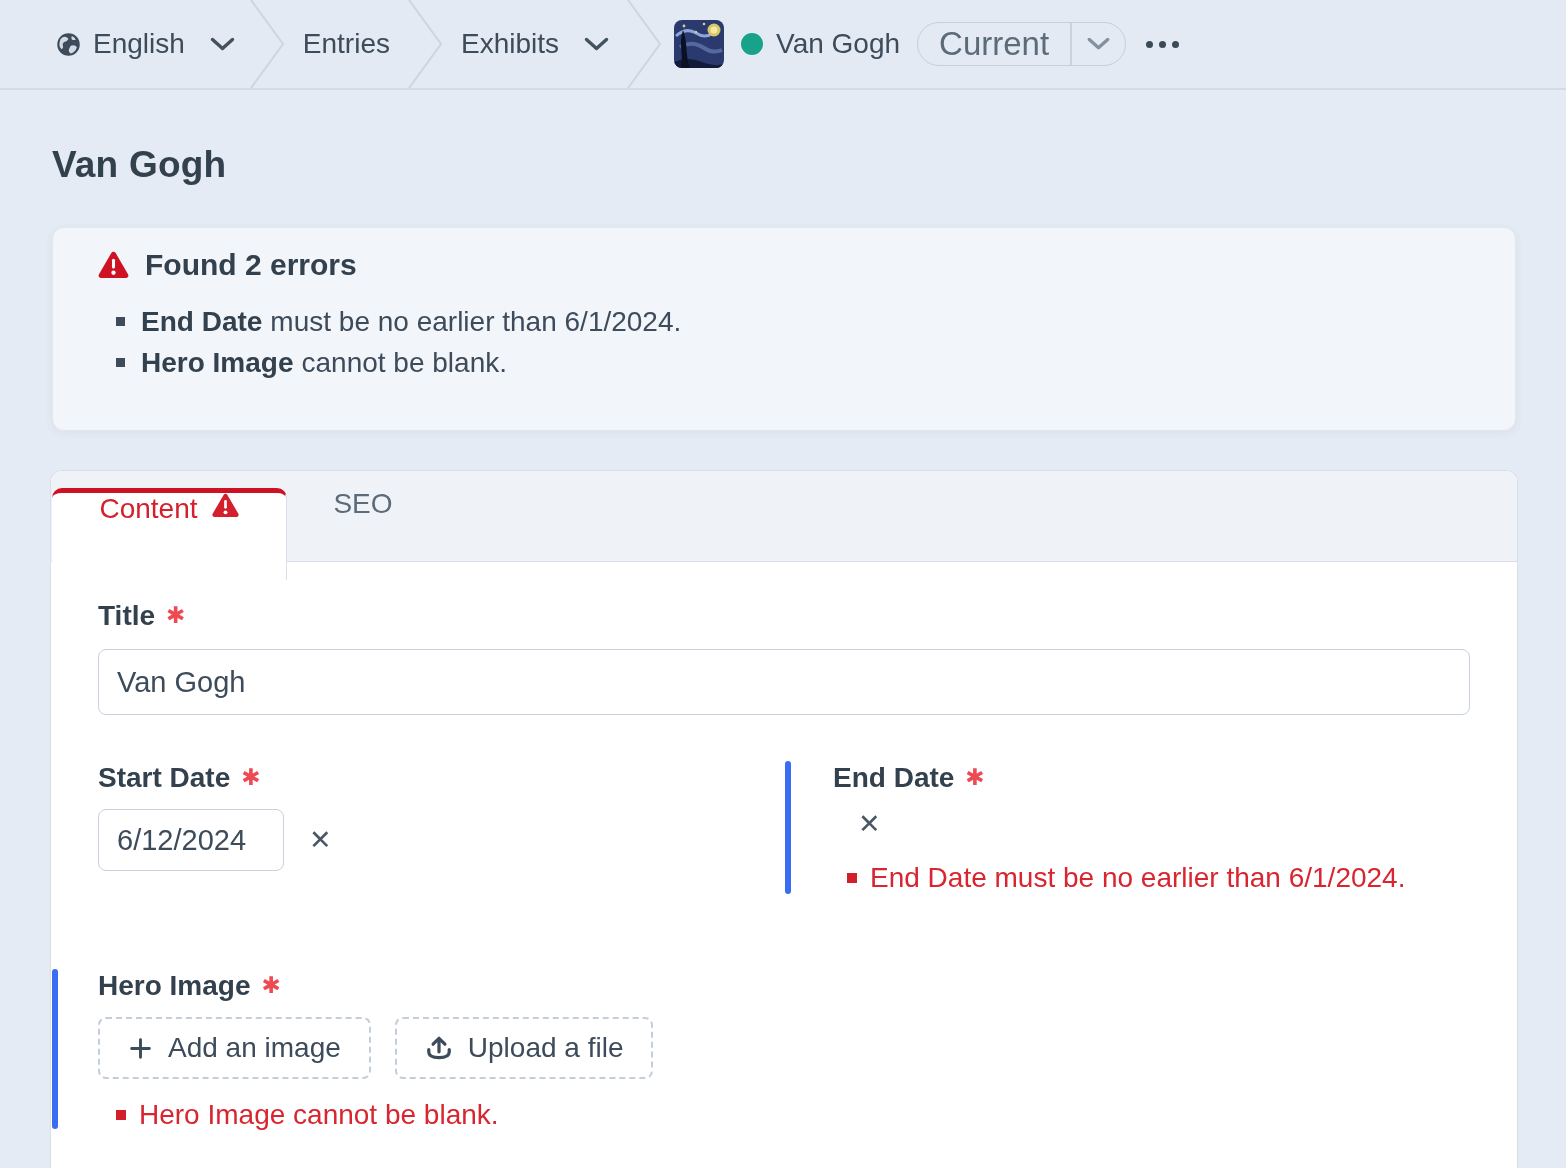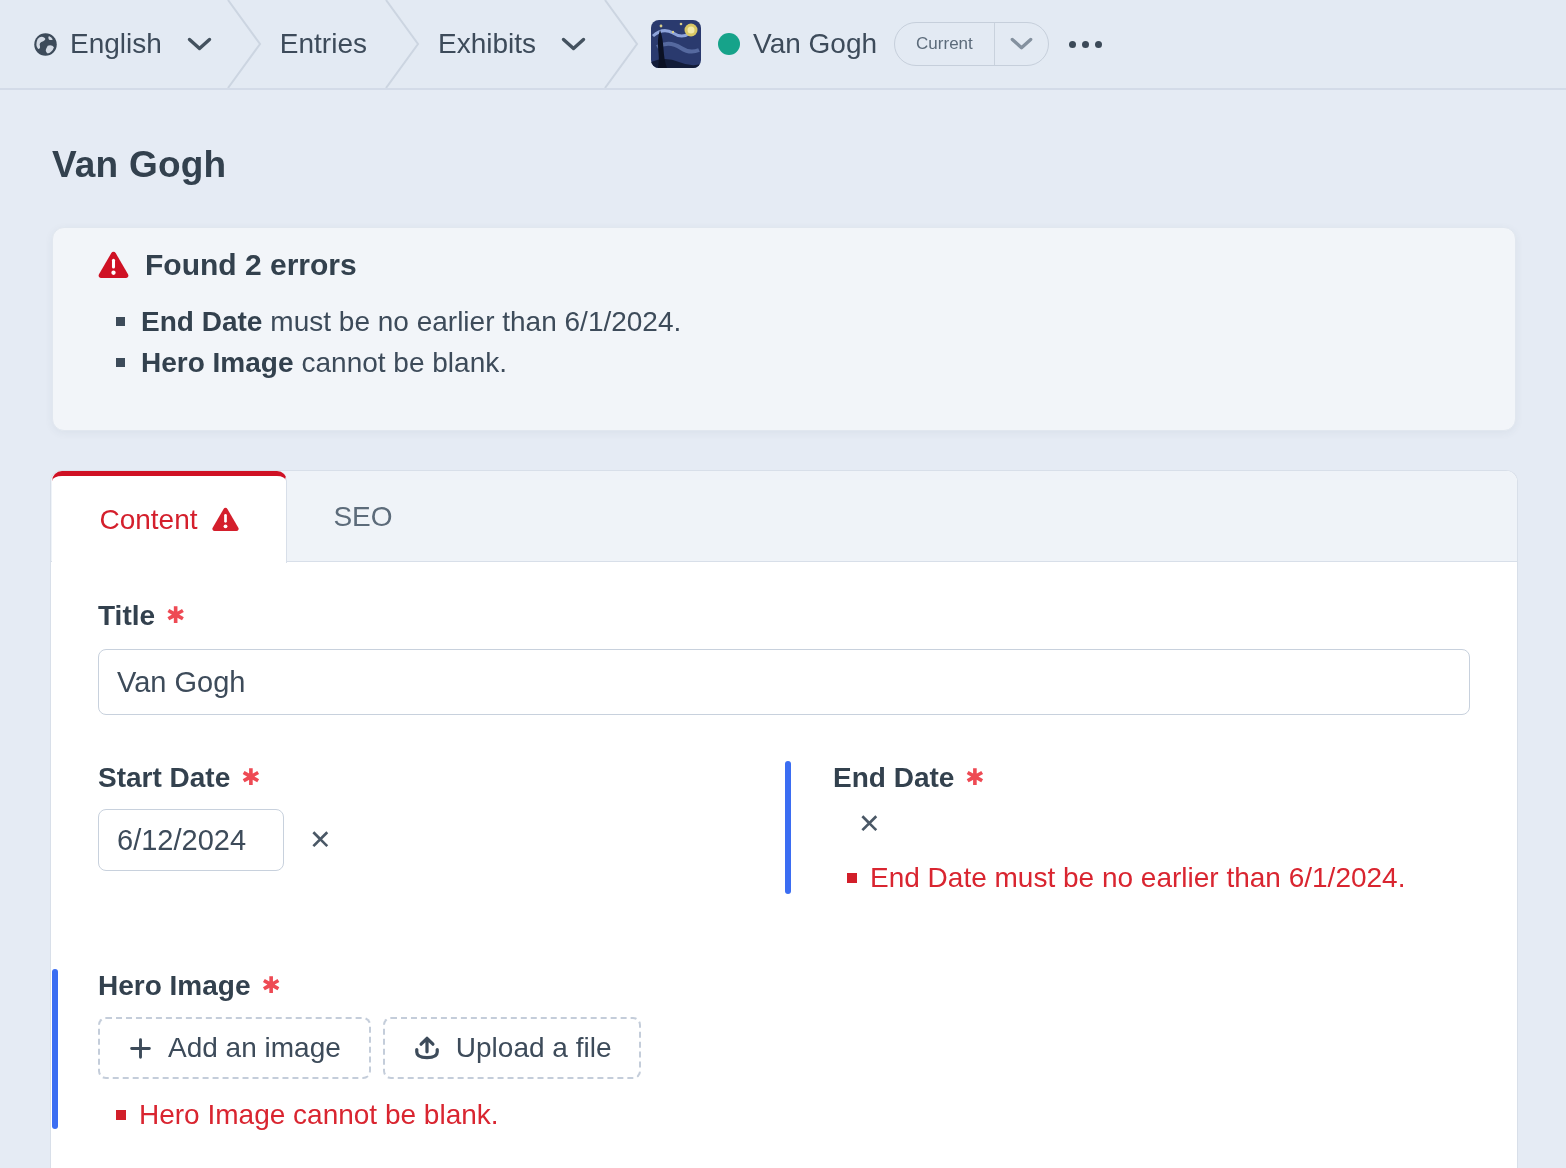--- a/index.html
+++ b/index.html
@@ -29,42 +29,42 @@
     color:var(--text);
     position:relative;
   }
   
   .topbar{
     height:90px;
     background:var(--topbar);
     border-bottom:2px solid var(--line);
     display:flex;
     align-items:center;
-    padding-left:32px;
+    padding-left:55px;
   }
   .crumb{display:flex;align-items:center;font-size:28px;color:var(--text);cursor:pointer;text-decoration:none}
   .crumb .caret{margin-left:25px;display:block}
   .globe{margin-right:11px;display:block}
   .sep{flex:0 0 auto;display:block}
   .sep.s1{margin-left:14px}
   .sep.s2{margin-left:17px}
   .sep.s3{margin-left:17px}
   .crumb.entries{margin-left:18px}
   .crumb.exhibits{margin-left:18px}
   .thumb{
     margin-left:12px;width:50px;height:48px;border-radius:8px;overflow:hidden;flex:0 0 auto;
   }
   .thumb svg{display:block}
   .status-dot{margin-left:17px;width:22px;height:22px;border-radius:50%;background:var(--teal);flex:0 0 auto}
   .entry-name{margin-left:13px;font-size:28px;color:var(--text)}
   .revision-pill{
     margin-left:17px;height:44px;border:1.5px solid #c6cfdb;border-radius:22px;
     display:flex;align-items:center;overflow:hidden;cursor:pointer;background:transparent;
   }
-  .revision-pill .pill-label{font-size:17px;color:var(--muted);padding:0 21px}
+  .revision-pill .pill-label{font-size:33px;color:var(--muted);padding:0 21px}
   .revision-pill .pill-div{width:1.5px;align-self:stretch;background:#c9d2dd}
   .revision-pill .pill-caret{padding:0 15px;display:flex;align-items:center}
   .dots{margin-left:16px;display:flex;gap:6px;align-items:center;height:88px;cursor:pointer;padding:0 4px}
   .dots i{width:7px;height:7px;border-radius:50%;background:#3c4a58;display:block}
   
   h1.page-title{
     margin:54px 0 0 52px;
     font-size:37px;line-height:41px;font-weight:700;color:var(--ink);letter-spacing:.2px;
   }
   
@@ -81,21 +81,21 @@
   .fld{font-weight:700;color:var(--ink);margin-right:8px}
   
   .panel{
     position:absolute;left:50px;top:470px;width:1468px;height:698px;
     background:#fff;border:1px solid var(--border);border-bottom:none;border-radius:12px 12px 0 0;
   }
   .tabbar{
     position:absolute;left:0;right:0;top:0;height:91px;background:var(--strip);
     border-bottom:1px solid var(--border);border-radius:11px 11px 0 0;
   }
-  .tab{position:absolute;top:0;display:flex;align-items:center;justify-content:center;cursor:pointer;font-size:28px}
+  .tab{position:absolute;top:17px;display:flex;justify-content:center;cursor:pointer;font-size:28px}
   .tab.active{
     left:1px;width:235px;height:92px;background:#fff;z-index:2;
     border-top:5px solid var(--red);border-right:1px solid var(--border);
     border-radius:10px 10px 0 0;color:var(--red-tab);gap:14px;
   }
   .tab.seo{left:237px;width:150px;height:91px;color:var(--muted)}
   
   .label-row{display:flex;align-items:center;height:34px}
   .lbl{font-size:28px;font-weight:700;color:var(--ink);line-height:32px}
   .req{font-size:23px;color:var(--rose);margin-left:11px;line-height:28px;position:relative;top:-1px}
@@ -116,21 +116,21 @@
     background:none;border:none;font-family:"Liberation Sans", sans-serif;padding:2px;
   }
   .changebar{position:absolute;left:0;top:0;bottom:0;width:6px;border-radius:3px;background:var(--blue)}
   .field-error{display:flex;align-items:center;gap:13px;margin-top:22px;font-size:28px;color:var(--red-text)}
   .field-error .rsq{width:10px;height:10px;background:#d21f2a;flex:0 0 auto}
   .col.end .field-error{padding-left:14px}
   
   .hero{position:absolute;left:0;right:47px;top:498px;height:160px}
   .hero .changebar{left:1px}
   .hero-inner{margin-left:47px}
-  .btn-row{display:flex;gap:12px;margin-top:14px}
+  .btn-row{display:flex;gap:24px;margin-top:14px}
   .dashed-btn{
     height:62px;display:inline-flex;align-items:center;gap:15px;padding:0 28px;
     background:#fff;border:2px dashed var(--dashed);border-radius:8px;cursor:pointer;
     font-family:"Liberation Sans", sans-serif;font-size:28px;color:var(--text);
   }
   .hero .field-error{margin-top:20px;padding-left:18px}
 </style>
 </head>
 <body>
 

